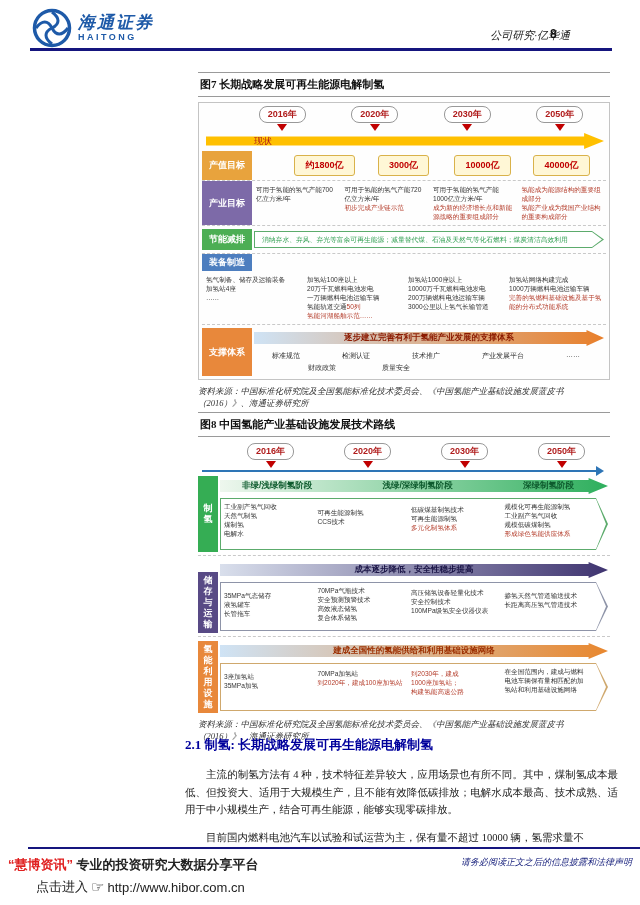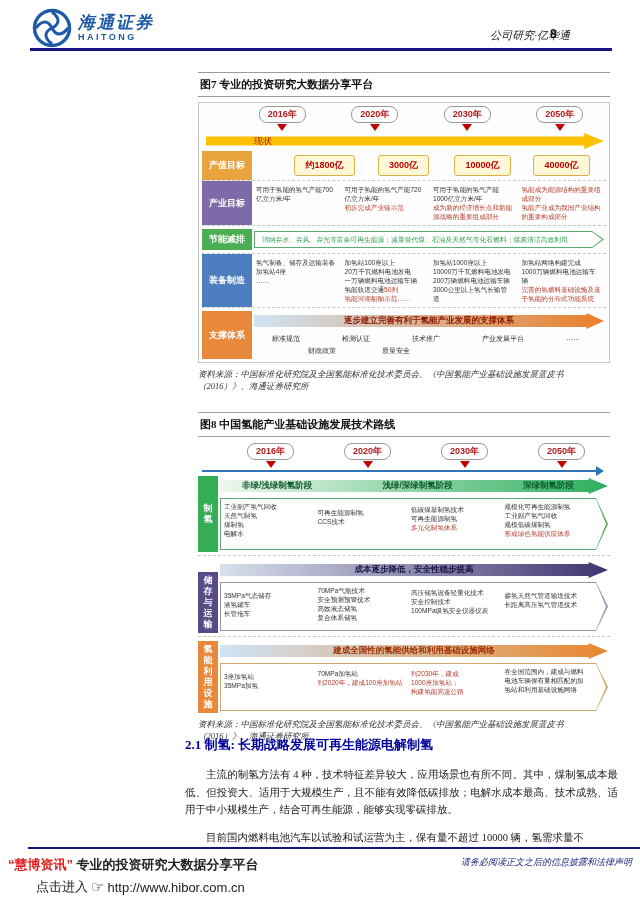--- a/index.html
+++ b/index.html
@@ -120,21 +120,21 @@
         <div class="logo-cn">海通证券</div>
         <div class="logo-en">HAITONG</div>
       </div>
     </div>
     <div class="hdr-right">公司研究·亿华通</div>
     <div class="hdr-page">8</div>
     <div class="hdr-rule"></div>
   </div>
 
   <div class="figblock" style="top:72px;">
-    <div class="figcap">图7  专业的投资研究大数据分享平台</div>
+    <div class="figcap">图7  长期战略发展可再生能源电解制氢</div>
 
     <div class="chart">
 
       <div class="yearsrow">
         <div class="ycol">
           <span class="yearbox">2016年</span>
           <i class="tri"></i>
           </div>
         <div class="ycol">
           <span class="yearbox">2020年</span>
@@ -196,21 +196,21 @@
       <div class="row" style="margin-top:3px;">
         <div class="rowhdr green">节能减排</div>
         <div class="chev b-green">
           <div class="chev-in"></div>
           <div class="chev-content">
             <div class="energy-text">消纳弃水、弃风、弃光等富余可再生能源；减量替代煤、石油及天然气等化石燃料；煤炭清洁高效利用</div>
           </div>
         </div>
       </div>
 
-      <div class="row dashed" style="margin-top:3px;">
+      <div class="row dashed" style="margin-top:3px;flex-direction:column;">
         <div class="rowhdr blue">装备制造</div>
         <div class="cells">
           <div class="cell">
               <div class="c-black">氢气制备、储存及运输装备</div>
               <div class="c-black">加氢站4座</div>
               <div class="c-black">……</div>
             </div>
           <div class="cell">
               <div class="c-black">加氢站100座以上</div>
               <div class="c-black">20万千瓦燃料电池发电</div>

